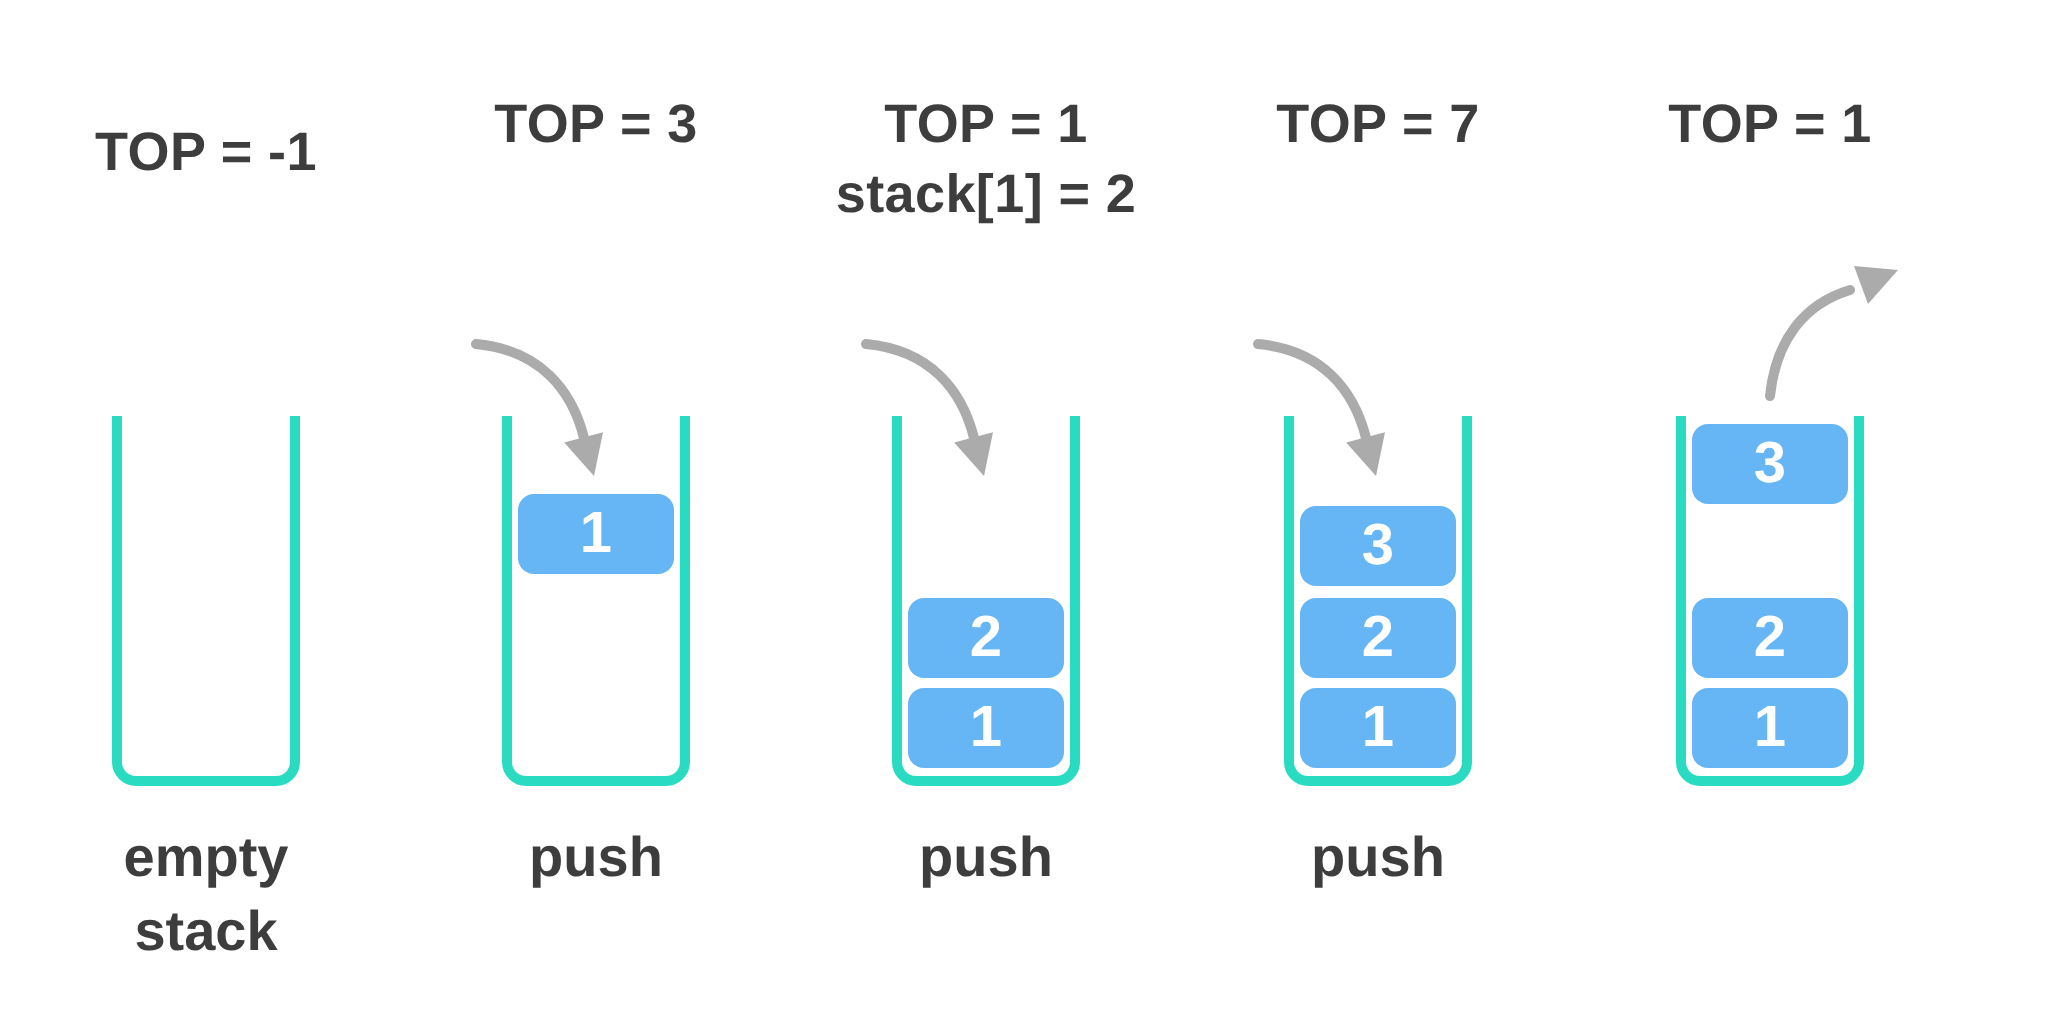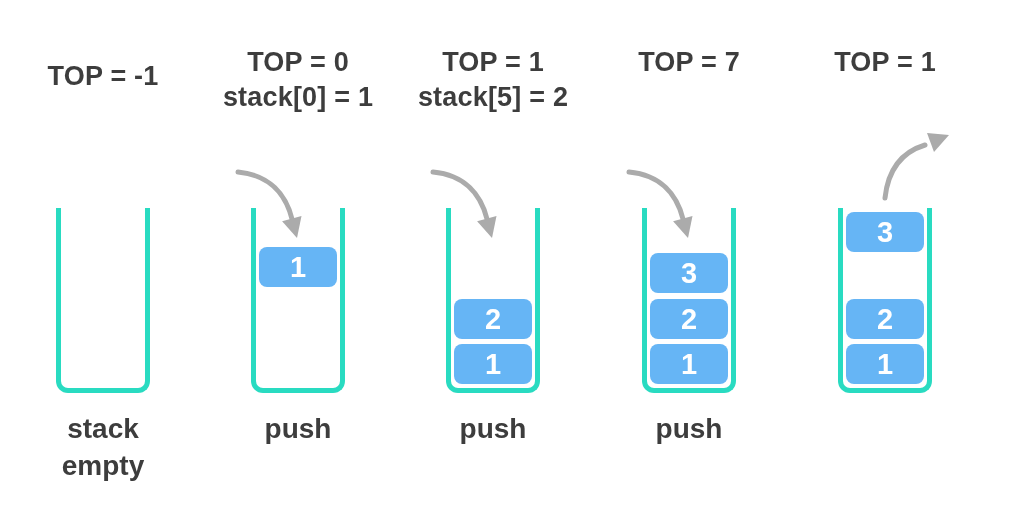--- a/index.html
+++ b/index.html
@@ -80,45 +80,44 @@
 <body>
 
 <div class="canvas">
 
   <section class="col" style="left:5px">
     <div class="header single">
       <div>TOP = -1</div>
     </div>
     <div class="stack"></div>
     <div class="label">
+      <div>empty</div>
       <div>stack</div>
-      <div>empty</div>
     </div>
   </section>
 
   <section class="col" style="left:200px">
     <div class="header">
-      <div>TOP = 0</div>
-      <div>stack[0] = 1</div>
+      <div>TOP = 3</div>
     </div>
     <svg class="push-arrow" width="80" height="85" viewBox="0 0 80 85">
       <path class="arrow-stroke" d="M10,10 C42,13 58,33 64,57"></path>
       <polygon class="arrow-head" points="69,76 73.5,54.1 54.1,59.3"></polygon>
     </svg>
     <div class="stack"></div>
     <div class="block b-top2">1</div>
     <div class="label">
       <div>push</div>
     </div>
   </section>
 
   <section class="col" style="left:395px">
     <div class="header">
       <div>TOP = 1</div>
-      <div>stack[5] = 2</div>
+      <div>stack[1] = 2</div>
     </div>
     <svg class="push-arrow" width="80" height="85" viewBox="0 0 80 85">
       <path class="arrow-stroke" d="M10,10 C42,13 58,33 64,57"></path>
       <polygon class="arrow-head" points="69,76 73.5,54.1 54.1,59.3"></polygon>
     </svg>
     <div class="stack"></div>
     <div class="block b-row2">2</div>
     <div class="block b-row1">1</div>
     <div class="label">
       <div>push</div>

